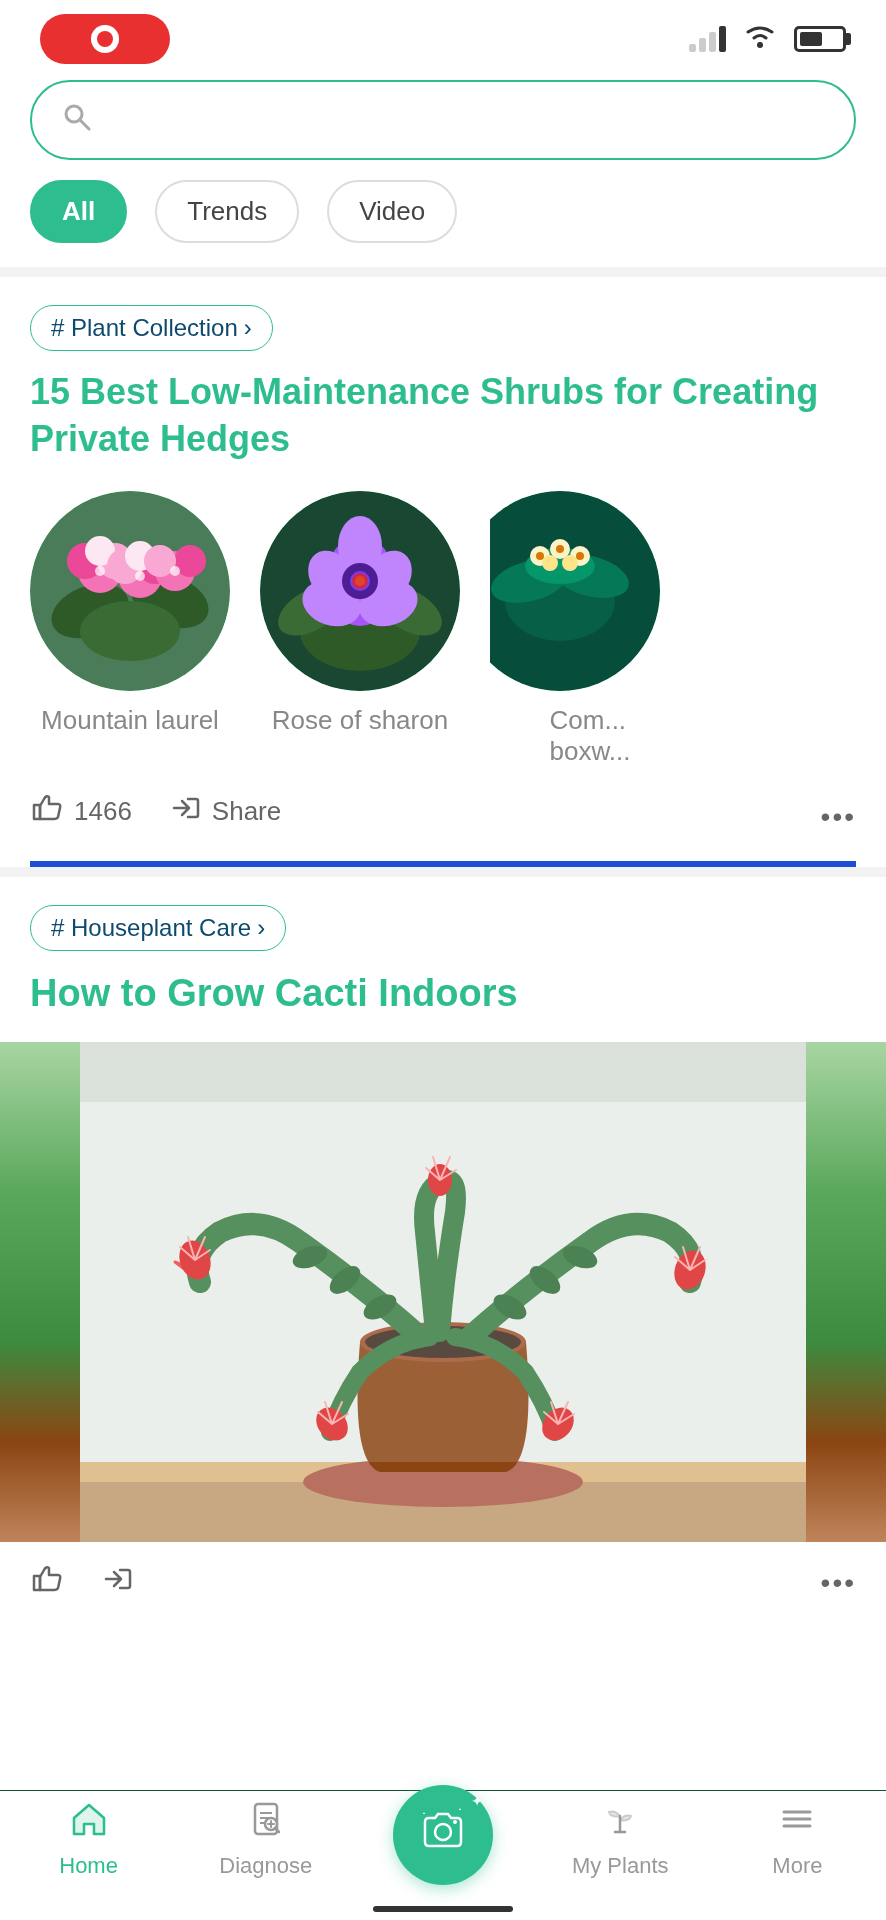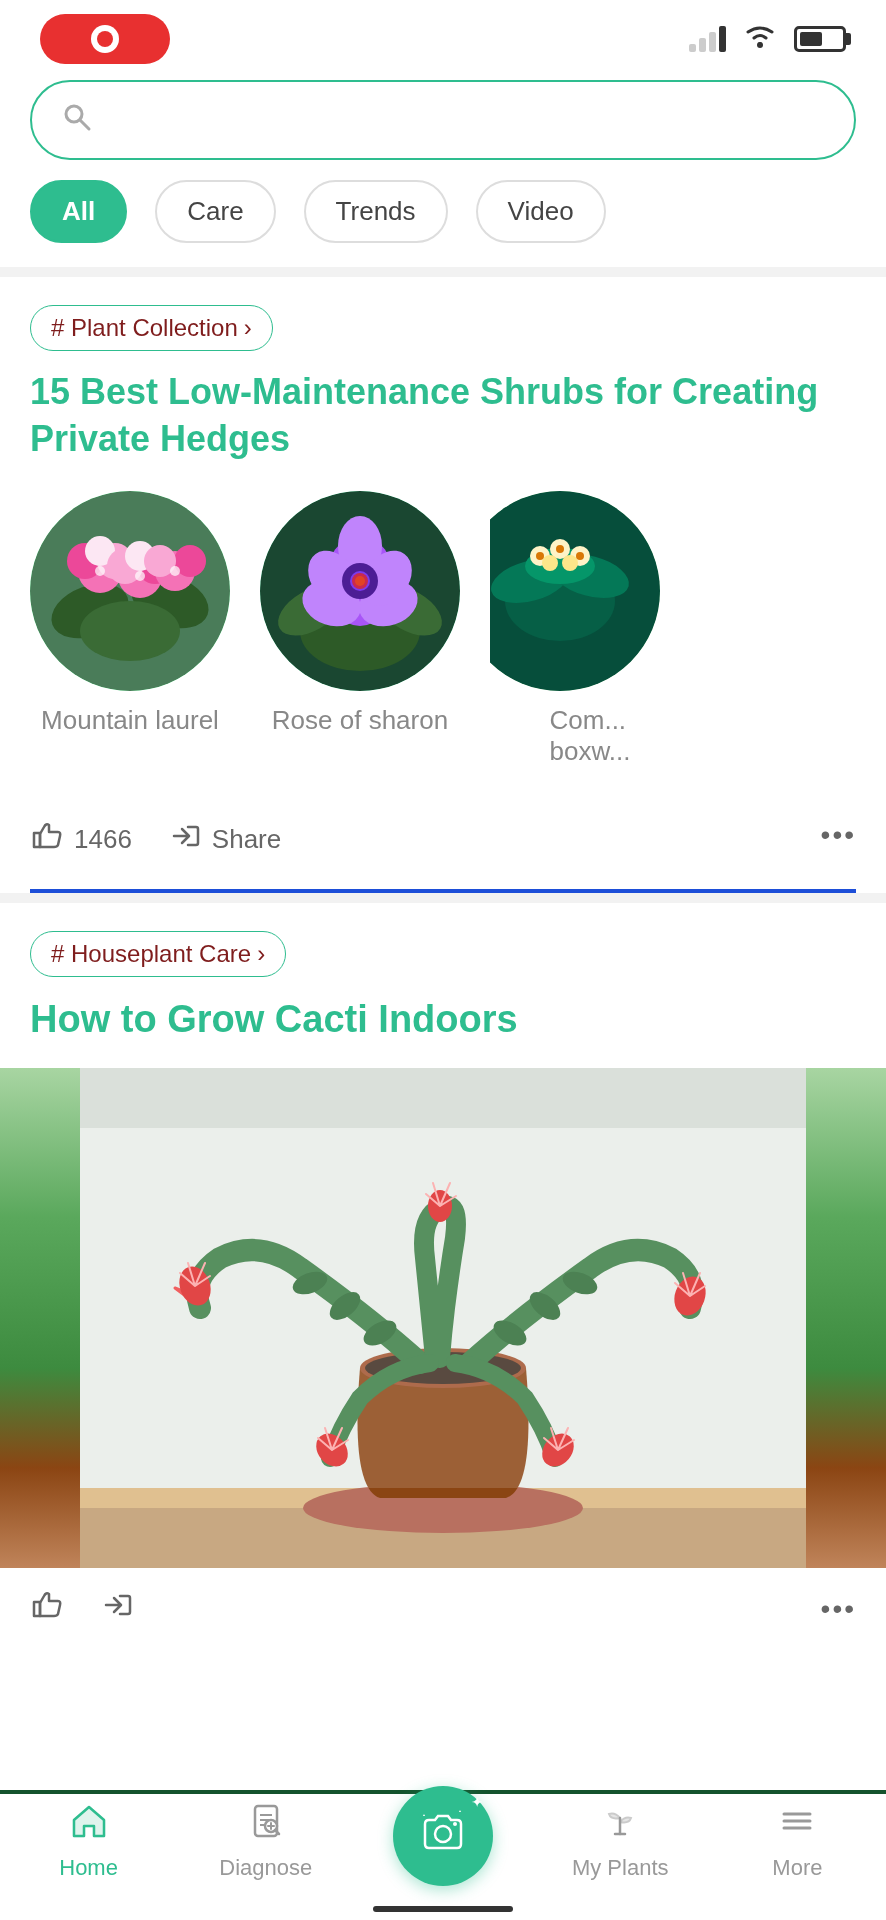--- a/index.html
+++ b/index.html
@@ -172,42 +172,41 @@
     
     .post-card {
       padding: 28px 30px 0 30px;
       background: #fff;
     }
 
     .post-tag {
       display: inline-flex;
       align-items: center;
       gap: 6px;
-      color: #7f1d1d;
+      color: #0c4a6e;
       font-size: 24px;
       padding: 8px 20px;
       border: 1.5px solid #2ebd8f;
       border-radius: 50px;
       margin-bottom: 18px;
       cursor: pointer;
     }
 
     .post-title {
       font-size: 36px;
       font-weight: 700;
       color: #2ebd8f;
       line-height: 1.3;
       margin-bottom: 28px;
     }
 
     
     .plant-circles {
       display: flex;
       gap: 30px;
-      margin-bottom: 28px;
       overflow: hidden;
     }
 
     .plant-item {
       display: flex;
       flex-direction: column;
       align-items: center;
       gap: 14px;
       min-width: 200px;
     }
@@ -228,23 +227,23 @@
 
     .plant-name {
       font-size: 26px;
       color: #888;
       text-align: center;
     }
 
     
     .post-actions {
       display: flex;
-      align-items: flex-start;
+      align-items: flex-end;
       padding: 24px 0 28px 0;
-      border-bottom: 4px solid #1d4ed8;
+      border-bottom: 6px solid #1d4ed8;
     }
 
     .action-btn {
       display: flex;
       align-items: center;
       gap: 10px;
       font-size: 26px;
       color: #666;
       cursor: pointer;
       margin-right: 36px;
@@ -296,21 +295,21 @@
       padding: 20px 30px;
     }
 
     
     .bottom-nav {
       position: fixed;
       bottom: 0;
       left: 0;
       width: 886px;
       background: #fff;
-      border-top: 4px solid #14532d;
+      border-top: 1px solid #14532d;
       display: flex;
       align-items: center;
       height: 130px;
       padding-bottom: 32px;
     }
 
     .nav-item {
       flex: 1;
       display: flex;
       flex-direction: column;
@@ -435,21 +434,20 @@
       <svg width="30" height="30" viewBox="0 0 30 30">
         <circle cx="12" cy="12" r="8" stroke="#aaa" stroke-width="3" fill="none"></circle>
         <line x1="18" y1="18" x2="27" y2="27" stroke="#aaa" stroke-width="3" stroke-linecap="round"></line>
       </svg>
     </div>
   </div>
 </div>
 
 <div class="filter-tabs">
   <div class="filter-tab active">All</div>
-  <div class="filter-tab">Care</div>
   <div class="filter-tab">Trends</div>
   <div class="filter-tab">Video</div>
 </div>
 
 <div class="divider"></div>
 
 <div class="post-card">
   <div class="post-tag">
     <span># Plant Collection</span>
     <span>›</span>

